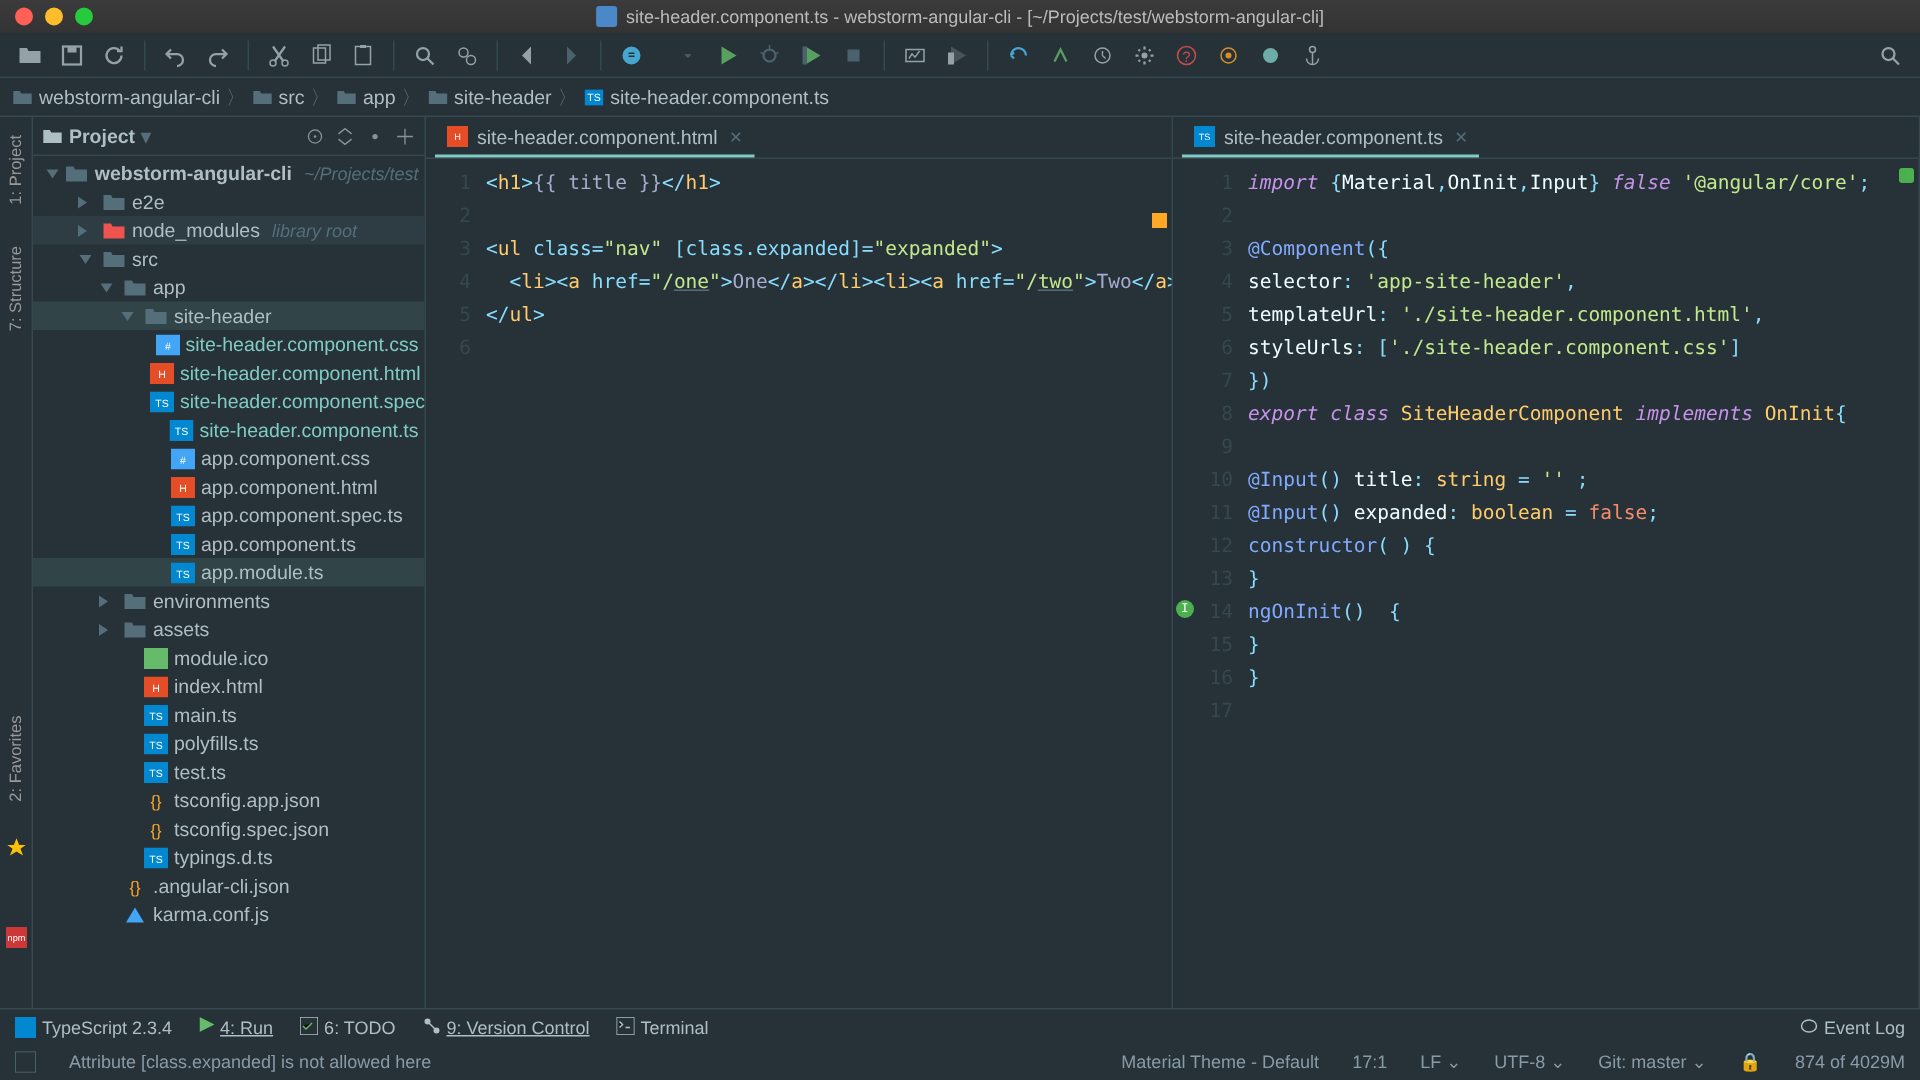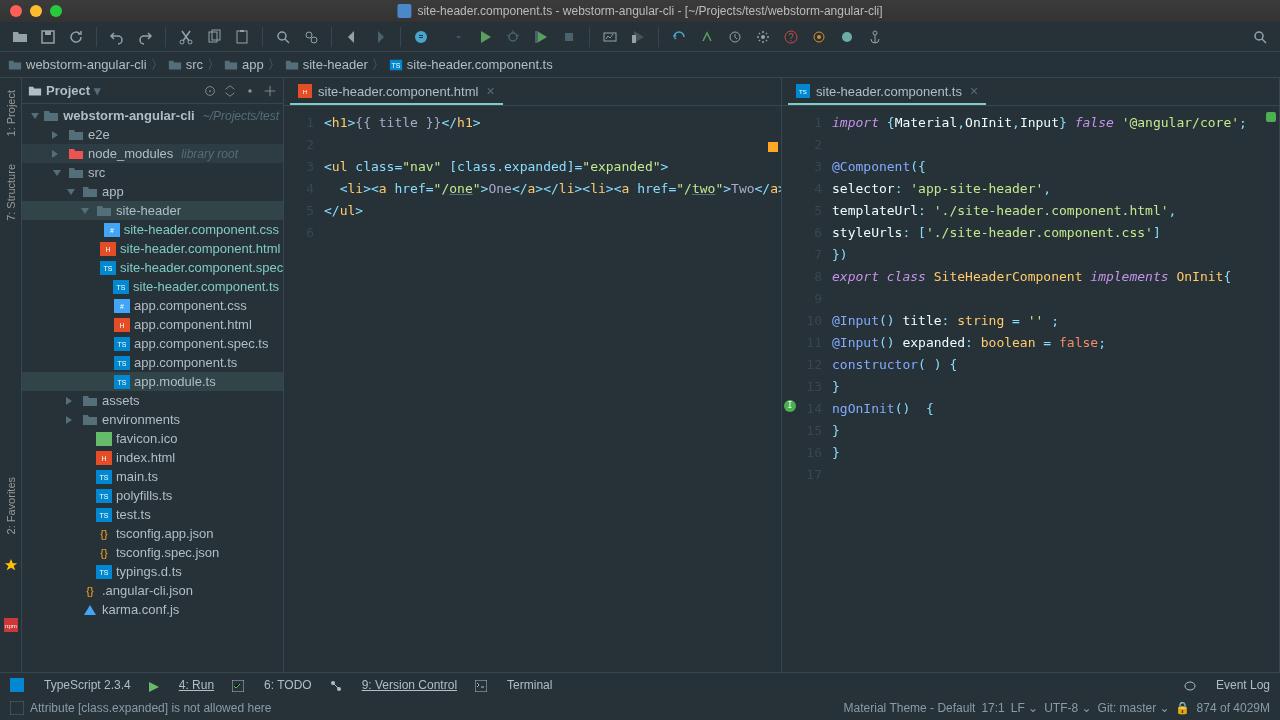--- a/index.html
+++ b/index.html
@@ -88,25 +88,25 @@
 .bool { color:#f78c6c }
 .ann { color:#82aaff }
 
 .marker { position:absolute; right:3px; width:10px; height:10px }
 .marker.green { background:#4caf50; top:6px; border-radius:2px }
 .marker.orange { background:#ffa726; top:6px }
 
 .gmark { position:absolute; left:2px; width:12px; height:12px; background:#4caf50; border-radius:50%; top:2px; font-size:8px; color:#fff; display:flex; align-items:center; justify-content:center }
 
 .bottombar { height:24px; background:#263238; border-top:1px solid #37474f; display:flex; align-items:center; padding:0 10px; gap:18px; font-size:12px }
-.bottombar .bitem { display:flex; align-items:flex-end; gap:20px; cursor:pointer }
+.bottombar .bitem { display:flex; align-items:flex-start; gap:4px; cursor:pointer }
 .bspacer { flex:1 }
 
 .statusbar { height:24px; background:#263238; display:flex; align-items:center; padding:0 10px; font-size:12px; color:#8a9ba8 }
-.statusbar .sitem { margin-left:6px }
+.statusbar .sitem { margin-left:22px }
 .sspacer { flex:1 }
 </style>
 </head>
 <body>
 
 <div class="titlebar">
   <div class="traffic">
     <div class="dot red"></div>
     <div class="dot yellow"></div>
     <div class="dot green"></div>
@@ -503,37 +503,37 @@
             </svg>
             <span class="tname">app.module.ts</span>
           </div>
           <div class="tnode " style="padding-left:42px">
             <span class="tw">
               <span class="arrow closed"></span>
             </span>
             <svg class="ticon" viewBox="0 0 16 14">
               <path fill="#546e7a" d="M1 2h5l1 2h8v8H1z"></path>
             </svg>
-            <span class="tname">assets</span>
+            <span class="tname">environments</span>
           </div>
           <div class="tnode " style="padding-left:42px">
             <span class="tw">
               <span class="arrow closed"></span>
             </span>
             <svg class="ticon" viewBox="0 0 16 14">
               <path fill="#546e7a" d="M1 2h5l1 2h8v8H1z"></path>
             </svg>
-            <span class="tname">environments</span>
+            <span class="tname">assets</span>
           </div>
           <div class="tnode " style="padding-left:56px">
             <span class="tw"></span>
             <svg class="ticon" viewBox="0 0 16 14">
               <rect width="16" height="14" fill="#66bb6a"></rect>
             </svg>
-            <span class="tname">favicon.ico</span>
+            <span class="tname">module.ico</span>
           </div>
           <div class="tnode " style="padding-left:56px">
             <span class="tw"></span>
             <svg class="ticon" viewBox="0 0 16 14">
               <rect width="16" height="14" fill="#e44d26"></rect>
               <text x="8" y="10" fill="#fff" font-size="7" text-anchor="middle">H</text>
             </svg>
             <span class="tname">index.html</span>
           </div>
           <div class="tnode " style="padding-left:56px">

